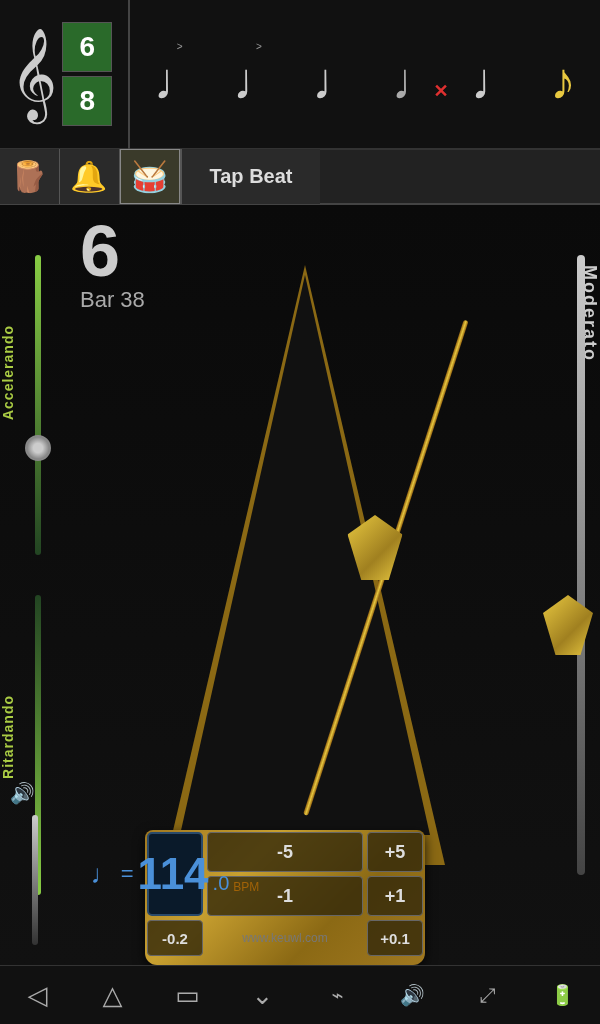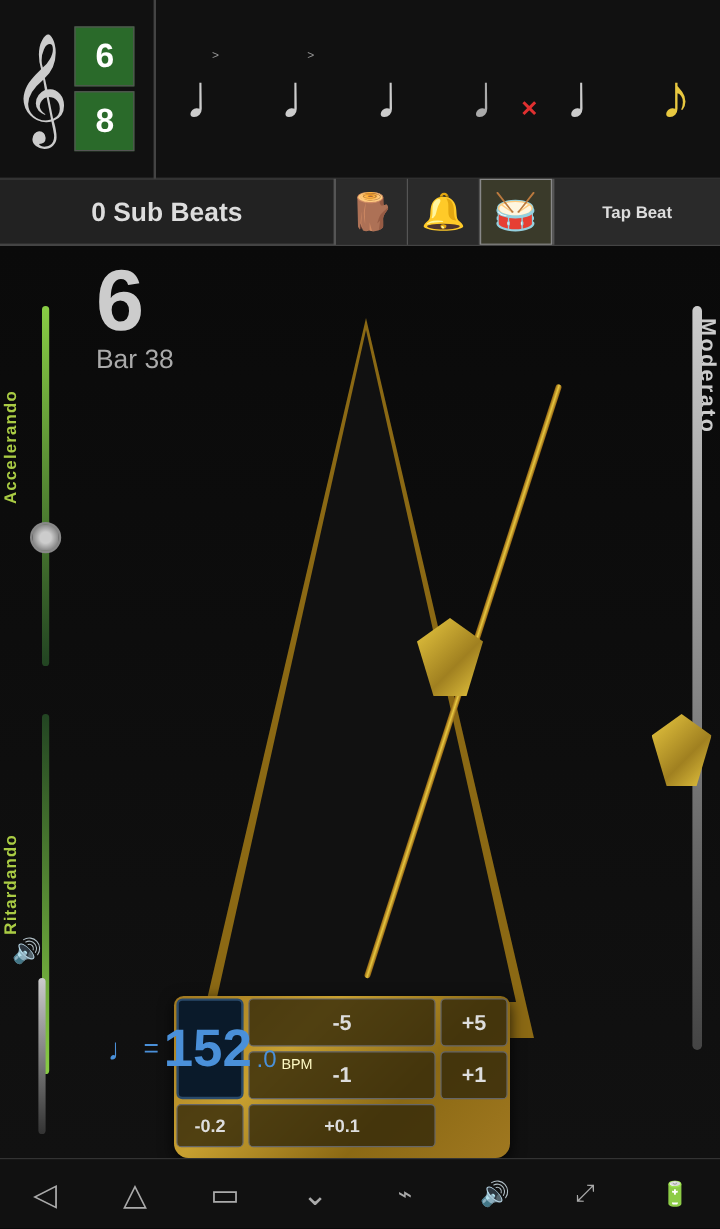--- a/index.html
+++ b/index.html
@@ -147,21 +147,21 @@
       font-size: 30px;
     }
 
     #tap-beat-btn {
       width: 140px;
       height: 55px;
       display: flex;
       align-items: center;
       justify-content: center;
       background: #2a2a2a;
-      font-size: 14px;
+      font-size: 20px;
       color: #ddd;
       font-weight: bold;
       cursor: pointer;
       border-left: 2px solid #555;
     }
 
     
     #main-area {
       width: 600px;
       height: 760px;
@@ -376,21 +376,20 @@
       <div class="note-symbol">♩</div>
     </div>
     <div class="note-item">
       <div class="note-flag">&nbsp;</div>
       <div class="note-symbol highlighted">♪</div>
     </div>
   </div>
 </div>
 
 <div id="beat-controls">
-  <div id="sub-beats-label">0 Sub Beats</div>
   <div class="beat-btn">
     <span class="beat-icon">🪵</span>
   </div>
   <div class="beat-btn">
     <span class="beat-icon">🔔</span>
   </div>
   <div class="beat-btn active">
     <span class="beat-icon">🥁</span>
   </div>
   <div id="tap-beat-btn">Tap Beat</div>
@@ -430,31 +429,32 @@
 
       <div style="position:absolute; bottom:0; left:0; width:280px; height:135px; background:linear-gradient(135deg,#a07820,#c8a030,#8B6914,#a07820); border-radius:8px 8px 12px 12px; box-shadow:0 4px 12px rgba(0,0,0,0.8); z-index:8;">
 
         <div style="position:absolute; top:0; left:0; width:100%; height:100%; display:grid; grid-template-columns:60px 1fr 60px; grid-template-rows:44px 44px 40px; z-index:10;">
 
           <div class="bpm-btn" style="font-size:18px; font-weight:bold; color:#ddd; background:rgba(50,40,10,0.8); border:1px solid #666; border-radius:4px; margin:2px; display:flex; align-items:center; justify-content:center; cursor:pointer;">-5</div>
           <div style="grid-row:1/3; background:#0a1a2a; border:2px solid #2a4a6a; border-radius:5px; margin:2px; display:flex; align-items:center; justify-content:center; z-index:11;">
             <div id="bpm-display" style="display:flex; align-items:center; gap:4px;">
               <span style="font-size:26px; color:#4a90d9;">♩</span>
               <span style="font-size:22px; color:#4a90d9;">=</span>
-              <span style="font-size:44px; color:#4a90d9; font-weight:bold;">152</span>
+              <span style="font-size:44px; color:#4a90d9; font-weight:bold;">114</span>
               <span style="font-size:20px; color:#4a90d9; align-self:flex-end; margin-bottom:4px;">.0</span>
-              <span style="font-size:12px; color:#fef9c3; align-self:flex-end; margin-bottom:5px;">BPM</span>
+              <span style="font-size:12px; color:#a16207; align-self:flex-end; margin-bottom:5px;">BPM</span>
             </div>
           </div>
           <div class="bpm-btn" style="font-size:18px; font-weight:bold; color:#ddd; background:rgba(50,40,10,0.8); border:1px solid #666; border-radius:4px; margin:2px; display:flex; align-items:center; justify-content:center; cursor:pointer;">+5</div>
 
           <div class="bpm-btn" style="font-size:18px; font-weight:bold; color:#ddd; background:rgba(50,40,10,0.8); border:1px solid #666; border-radius:4px; margin:2px; display:flex; align-items:center; justify-content:center; cursor:pointer;">-1</div>
           <div class="bpm-btn" style="font-size:18px; font-weight:bold; color:#ddd; background:rgba(50,40,10,0.8); border:1px solid #666; border-radius:4px; margin:2px; display:flex; align-items:center; justify-content:center; cursor:pointer;">+1</div>
 
           <div class="bpm-btn" style="font-size:15px; font-weight:bold; color:#ddd; background:rgba(50,40,10,0.8); border:1px solid #666; border-radius:4px; margin:2px; display:flex; align-items:center; justify-content:center; cursor:pointer;">-0.2</div>
+          <div style="display:flex; align-items:center; justify-content:center; font-size:12px; color:#777; margin:2px;">www.keuwl.com</div>
           <div class="bpm-btn" style="font-size:15px; font-weight:bold; color:#ddd; background:rgba(50,40,10,0.8); border:1px solid #666; border-radius:4px; margin:2px; display:flex; align-items:center; justify-content:center; cursor:pointer;">+0.1</div>
         </div>
       </div>
     </div>
   </div>
 
   <div id="right-panel">
     <div id="tempo-label">Moderato</div>
     <div style="position:absolute; top:50px; right:15px; width:8px; height:620px; background:linear-gradient(180deg,#ccc 0%,#888 50%,#444 100%); border-radius:4px;"></div>
     <div style="position:absolute; top:390px; right:7px; width:50px; height:60px; background:linear-gradient(135deg,#e8c840 0%,#a08020 60%,#e8c840 100%); clip-path:polygon(50% 0%,100% 30%,75% 100%,25% 100%,0% 30%);"></div>

